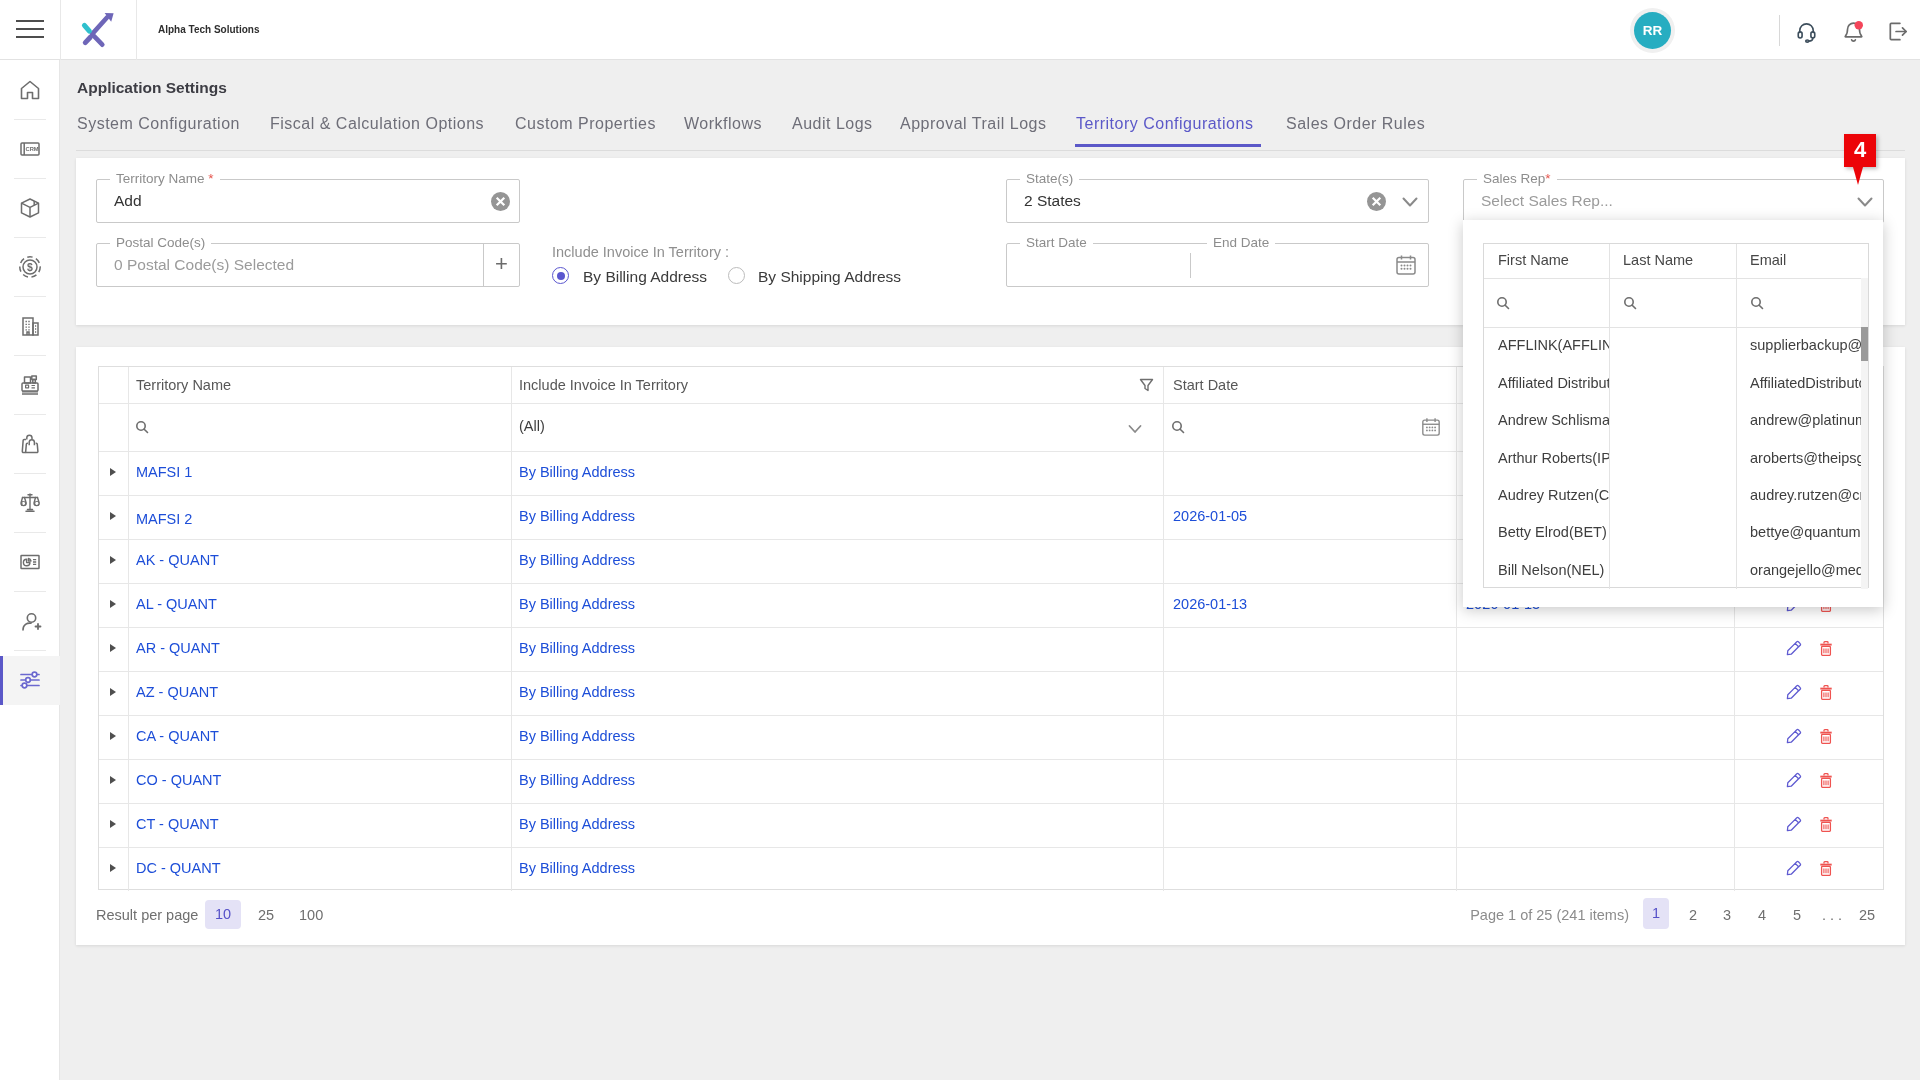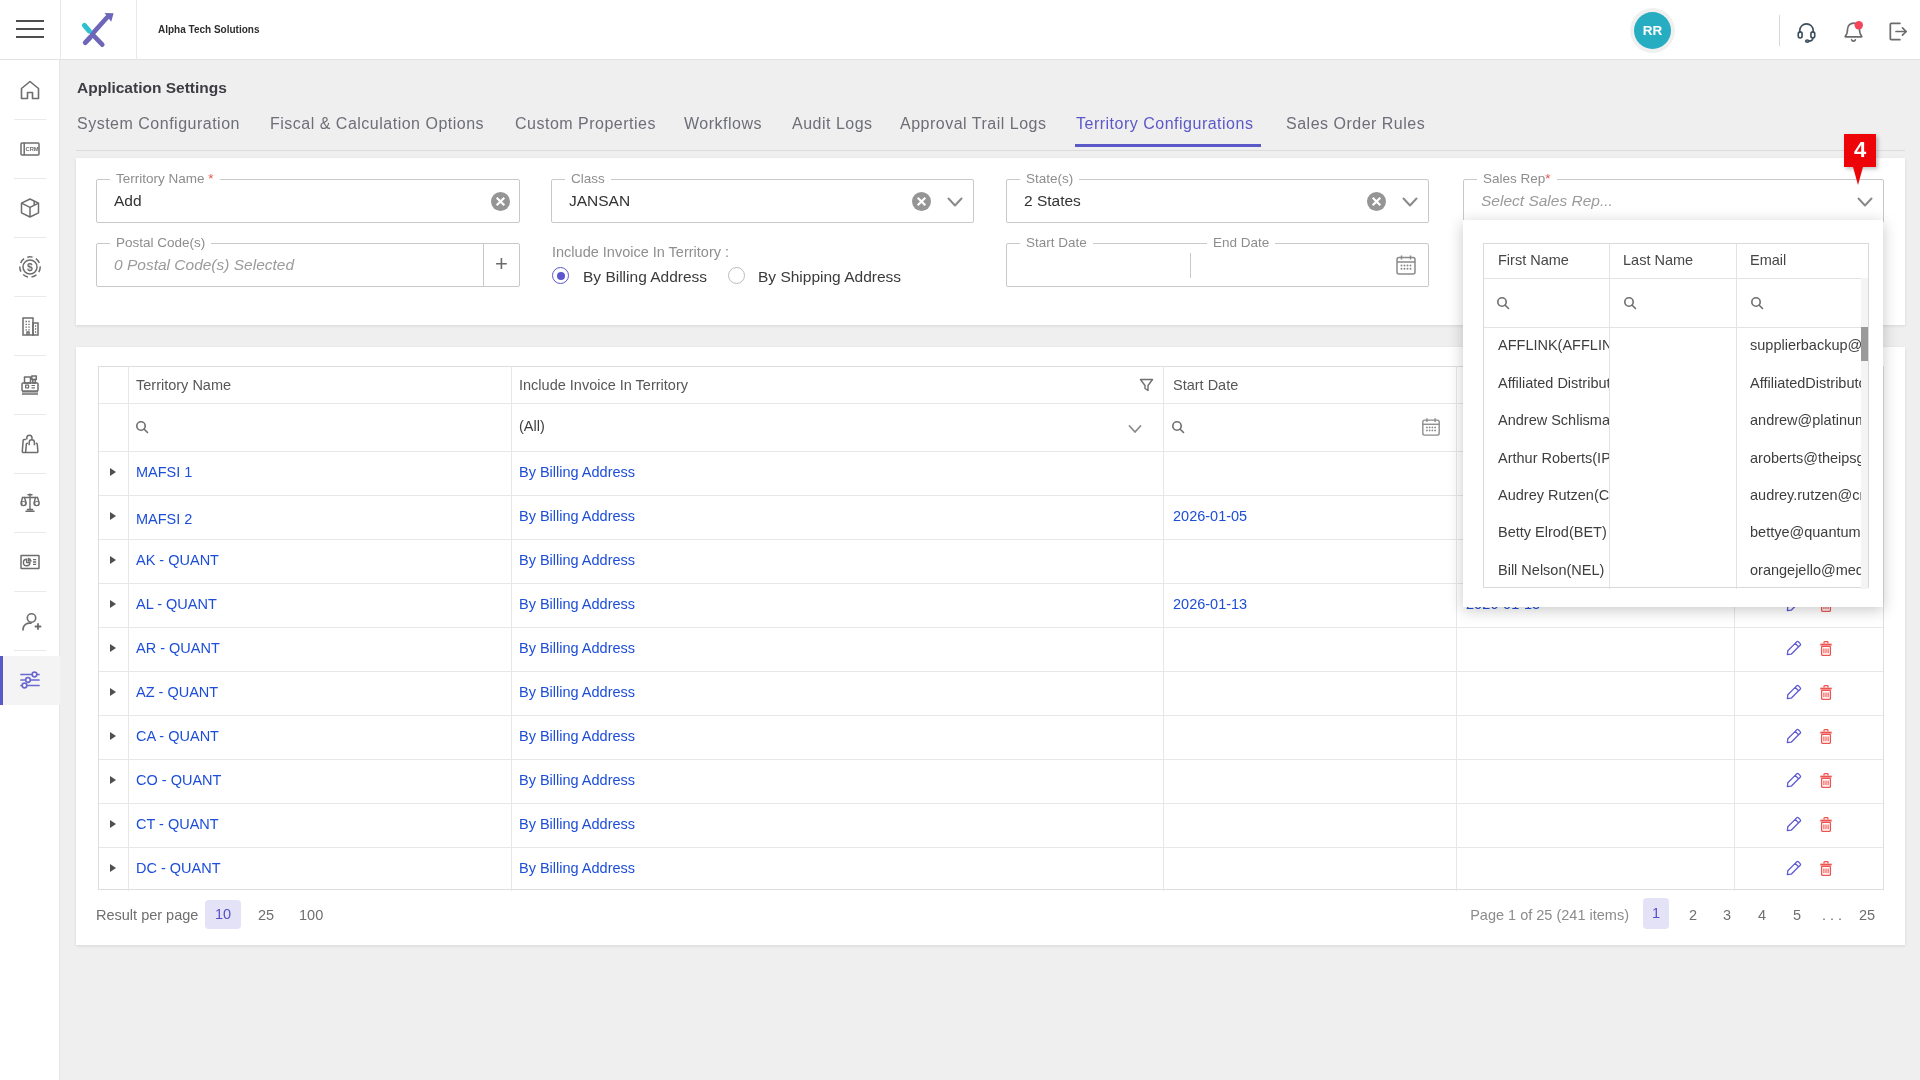--- a/index.html
+++ b/index.html
@@ -33,21 +33,21 @@
   .tabunder { position:absolute; left:1075px; top:144px; width:186px; height:3px; background:#5b58c8; }
   
   .card { position:absolute; left:76px; width:1829px; background:#fff; box-shadow:0 1px 3px rgba(0,0,0,0.10); }
   .card.form { top:158px; height:167px; }
   .card.tbl { top:347px; height:598px; }
   
   .fld { position:absolute; border:1px solid #c9c9c9; border-radius:2px; background:#fff; height:44px; }
   .fld .lbl { position:absolute; top:-9px; left:13px; background:#fff; padding:0 6px; font-size:13.5px; color:#8d8d8d; line-height:16px; white-space:nowrap; }
   .fld .lbl .req { color:#e5534b; }
   .fld .val { position:absolute; left:17px; top:12px; font-size:15.5px; color:#333; white-space:nowrap; }
-  .fld .val.ph { color:#9b9b9b;font-style:italic; }
+  .fld .val.ph { color:#9b9b9b; }
   .clr { position:absolute; width:19px; height:19px; top:12px; }
   .chev { position:absolute; width:16px; height:16px; top:14px; }
   
   .radlbl { position:absolute; font-size:15.5px; color:#3b3b3b; }
   .rad { position:absolute; width:17px; height:17px; border-radius:50%; background:#fff; }
   .rad.on { border:1.5px solid #5b57cf; }
   .rad.on i { position:absolute; left:3.5px; top:3.5px; width:8px; height:8px; border-radius:50%; background:#5b57cf; display:block; }
   .rad.off { border:1.5px solid #bcbcbc; }
   
   .gtable { position:absolute; left:22px; top:19px; width:1786px; border:1px solid #dedede; background:#fff; }
@@ -208,31 +208,20 @@
 
   <div class="fld" style="left:20px; top:21px; width:424px">
     <div class="lbl">Territory Name <span class="req">*</span></div>
     <div class="val">Add</div>
     <svg class="clr" style="right:9px" viewBox="0 0 19 19">
         <circle cx="9.5" cy="9.5" r="9.5" fill="#959595"></circle>
         <path d="M5.7 5.7 L13.3 13.3 M13.3 5.7 L5.7 13.3" stroke="#fff" stroke-width="2.2"></path>
       </svg>
   </div>
 
-  <div class="fld" style="left:475px; top:21px; width:423px">
-    <div class="lbl">Class</div>
-    <div class="val">JANSAN</div>
-    <svg class="clr" style="right:42px" viewBox="0 0 19 19">
-        <circle cx="9.5" cy="9.5" r="9.5" fill="#959595"></circle>
-        <path d="M5.7 5.7 L13.3 13.3 M13.3 5.7 L5.7 13.3" stroke="#fff" stroke-width="2.2"></path>
-      </svg>
-    <svg class="chev" style="right:10px" viewBox="0 0 16 16" fill="none" stroke="#8a8a8a" stroke-width="2" stroke-linecap="round" stroke-linejoin="round">
-        <path d="M1.5 4.5 L8 11.5 L14.5 4.5"></path>
-      </svg>
-  </div>
 
   <div class="fld" style="left:930px; top:21px; width:423px">
     <div class="lbl">State(s)</div>
     <div class="val">2 States</div>
     <svg class="clr" style="right:42px" viewBox="0 0 19 19">
         <circle cx="9.5" cy="9.5" r="9.5" fill="#959595"></circle>
         <path d="M5.7 5.7 L13.3 13.3 M13.3 5.7 L5.7 13.3" stroke="#fff" stroke-width="2.2"></path>
       </svg>
     <svg class="chev" style="right:10px" viewBox="0 0 16 16" fill="none" stroke="#8a8a8a" stroke-width="2" stroke-linecap="round" stroke-linejoin="round">
         <path d="M1.5 4.5 L8 11.5 L14.5 4.5"></path>

